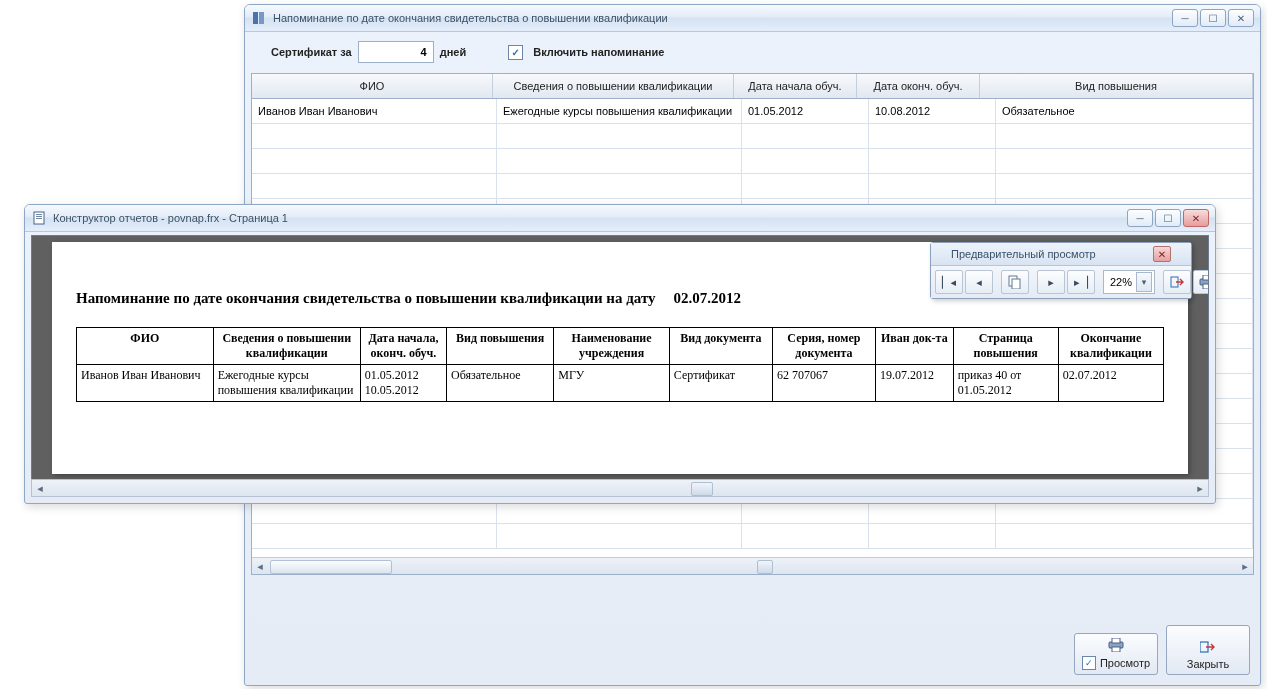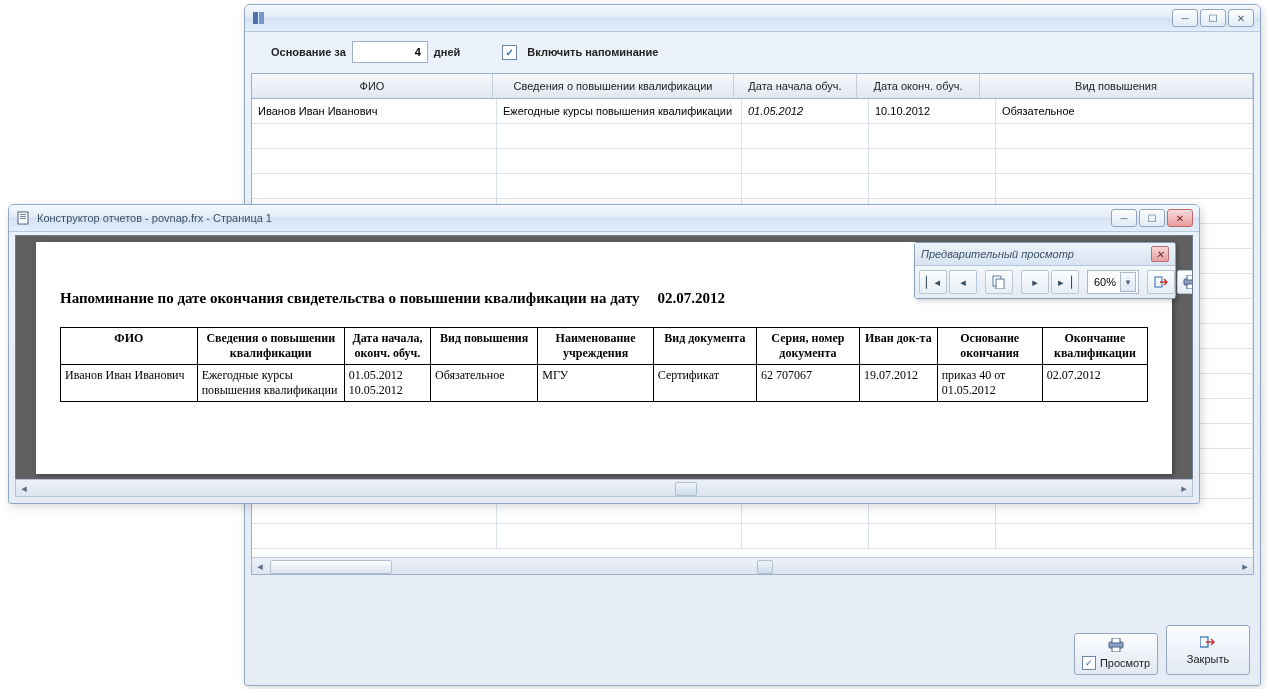--- a/index.html
+++ b/index.html
@@ -188,24 +188,24 @@
     position:absolute;
     top:6px; right:16px;
     width:260px;
     border:1px solid #8aa0bc;
     background:linear-gradient(to bottom,#f7faff,#e7eef8);
     box-shadow:2px 2px 5px rgba(0,0,0,.2);
     border-radius:3px;
   }
   .preview-title {
     display:flex;align-items:center;
-    padding:3px 6px;
+    padding:3px 20px;
     background:linear-gradient(to bottom,#edf3fb,#d8e3f2);
     border-bottom:1px solid #b6c6da;
-    color:#3b5167; font-size:11px;font-style:italic;
+    color:#3b5167; font-size:11px;
   }
   .preview-title .spacer{flex:1;}
   .preview-title .closebox {
     width:16px;height:14px;border:1px solid #b37070;border-radius:2px;
     background:linear-gradient(to bottom,#f7d6d6,#e6a0a0);
     display:flex;align-items:center;justify-content:center;color:#7a2424;font-size:10px;
   }
   .preview-body {
     display:flex;align-items:center;gap:2px;
     padding:4px;
@@ -236,52 +236,53 @@
 <body>
 
 <div class="window" id="main-window" style="left:244px; top:4px; width:1015px; height:680px;">
   <div class="titlebar">
     <span class="app-icon">
       <svg width="14" height="14" viewBox="0 0 14 14">
           <rect x="1" y="1" width="5" height="12" fill="#4c72a7"></rect>
           <rect x="7" y="1" width="5" height="12" fill="#7598c8"></rect>
         </svg>
     </span>
+    <span class="title-text">Напоминание по дате окончания свидетельства о повышении квалификации</span>
     <span class="spacer"></span>
     <div class="win-btn-group">
       <div class="win-btn">─</div>
       <div class="win-btn">☐</div>
       <div class="win-btn">✕</div>
     </div>
   </div>
 
   <div class="win-body">
     <div class="control-row">
-      <span>Основание за</span>
+      <span>Сертификат за</span>
       <input class="days-input" value="4" style="">
       <span>дней</span>
       <span style="width:30px;"></span>
       <span class="chk">✓</span>
       <span>Включить напоминание</span>
     </div>
 
     <div class="grid" style="height:500px; position:relative;">
       <div class="grid-head">
         <div class="gh-cell" style="width:232px;">ФИО</div>
         <div class="gh-cell" style="width:232px;">Сведения о повышении квалификации</div>
         <div class="gh-cell" style="width:114px;">Дата начала обуч.</div>
         <div class="gh-cell" style="width:114px;">Дата оконч. обуч.</div>
         <div class="gh-cell" style="flex:1;">Вид повышения</div>
       </div>
 
       <div class="grid-row">
         <div class="gr-cell" style="width:232px;">Иванов Иван Иванович</div>
         <div class="gr-cell" style="width:232px;">Ежегодные курсы повышения квалификации</div>
-        <div class="gr-cell" style="width:114px;font-style:italic;">01.05.2012</div>
-        <div class="gr-cell" style="width:114px;">10.10.2012</div>
+        <div class="gr-cell" style="width:114px;">01.05.2012</div>
+        <div class="gr-cell" style="width:114px;">10.08.2012</div>
         <div class="gr-cell" style="flex:1;">Обязательное</div>
       </div>
 
       <div class="grid-row">
           <div class="gr-cell" style="width:232px;"></div>
           <div class="gr-cell" style="width:232px;"></div>
           <div class="gr-cell" style="width:114px;"></div>
           <div class="gr-cell" style="width:114px;"></div>
           <div class="gr-cell" style="flex:1;"></div>
         </div>
@@ -414,33 +415,33 @@
             <rect x="2" y="4" width="14" height="6" rx="1" fill="#8aa2c3" stroke="#4a6185"></rect>
             <rect x="5" y="0" width="8" height="5" fill="#fff" stroke="#4a6185"></rect>
             <rect x="5" y="9" width="8" height="5" fill="#fff" stroke="#4a6185"></rect>
           </svg>
       </span>
       <div class="row">
         <span class="small-chk">✓</span>
         <span>Просмотр</span>
       </div>
     </div>
-    <div class="btn3d" style="height:40px;">
+    <div class="btn3d" style="height:40px;justify-content:flex-end;">
       <span>
         <svg width="16" height="14" viewBox="0 0 16 14">
             <rect x="0" y="2" width="8" height="10" fill="none" stroke="#2e6db1" stroke-width="1.2"></rect>
             <path d="M6 7 h8 M11 4 l3 3 -3 3" fill="none" stroke="#c23939" stroke-width="1.4"></path>
           </svg>
       </span>
       <span>Закрыть</span>
     </div>
   </div>
 </div>
 
-<div class="window" id="report-window" style="left:8px; top:204px; width:1190px; height:298px;">
+<div class="window" id="report-window" style="left:24px; top:204px; width:1190px; height:298px;">
   <div class="titlebar">
     <span class="app-icon">
       <svg width="14" height="14" viewBox="0 0 14 14">
           <rect x="2" y="1" width="10" height="12" fill="#fff" stroke="#4a6185"></rect>
           <rect x="4" y="3" width="6" height="1" fill="#6c86a7"></rect>
           <rect x="4" y="5" width="6" height="1" fill="#6c86a7"></rect>
           <rect x="4" y="7" width="6" height="1" fill="#6c86a7"></rect>
         </svg>
     </span>
     <span class="title-text">Конструктор отчетов - povnap.frx - Страница 1</span>
@@ -474,21 +475,21 @@
         <thead>
           <tr>
             <th>ФИО</th>
             <th>Сведения о повышении квалификации</th>
             <th>Дата начала, оконч. обуч.</th>
             <th>Вид повышения</th>
             <th>Наименование учреждения</th>
             <th>Вид документа</th>
             <th>Серия, номер документа</th>
             <th>Иван док-та</th>
-            <th>Основание окончания</th>
+            <th>Страница повышения</th>
             <th>Окончание квалификации</th>
           </tr>
         </thead>
         <tbody>
           <tr>
             <td>Иванов Иван Иванович</td>
             <td>Ежегодные курсы повышения квалификации</td>
             <td>01.05.2012 10.05.2012</td>
             <td>Обязательное</td>
             <td>МГУ</td>
@@ -516,21 +517,21 @@
           <svg width="14" height="14" viewBox="0 0 14 14">
               <rect x="1" y="1" width="8" height="10" fill="#fff" stroke="#63788f"></rect>
               <rect x="4" y="4" width="8" height="10" fill="#fff" stroke="#63788f"></rect>
             </svg>
         </div>
         <div class="tb-sep"></div>
         <div class="tb-btn">▸</div>
         <div class="tb-btn">▸▕</div>
         <div class="tb-sep"></div>
         <div class="zoom-select">
-          <span>60%</span>
+          <span>22%</span>
           <div class="ddl">▾</div>
         </div>
         <div class="tb-sep"></div>
         <div class="tb-btn">
           <svg width="14" height="14" viewBox="0 0 14 14">
               <rect x="1" y="2" width="7" height="10" fill="none" stroke="#2e6db1"></rect>
               <path d="M6 7 h7 M10 4 l3 3 -3 3" fill="none" stroke="#c23939" stroke-width="1.4"></path>
             </svg>
         </div>
         <div class="tb-btn">

